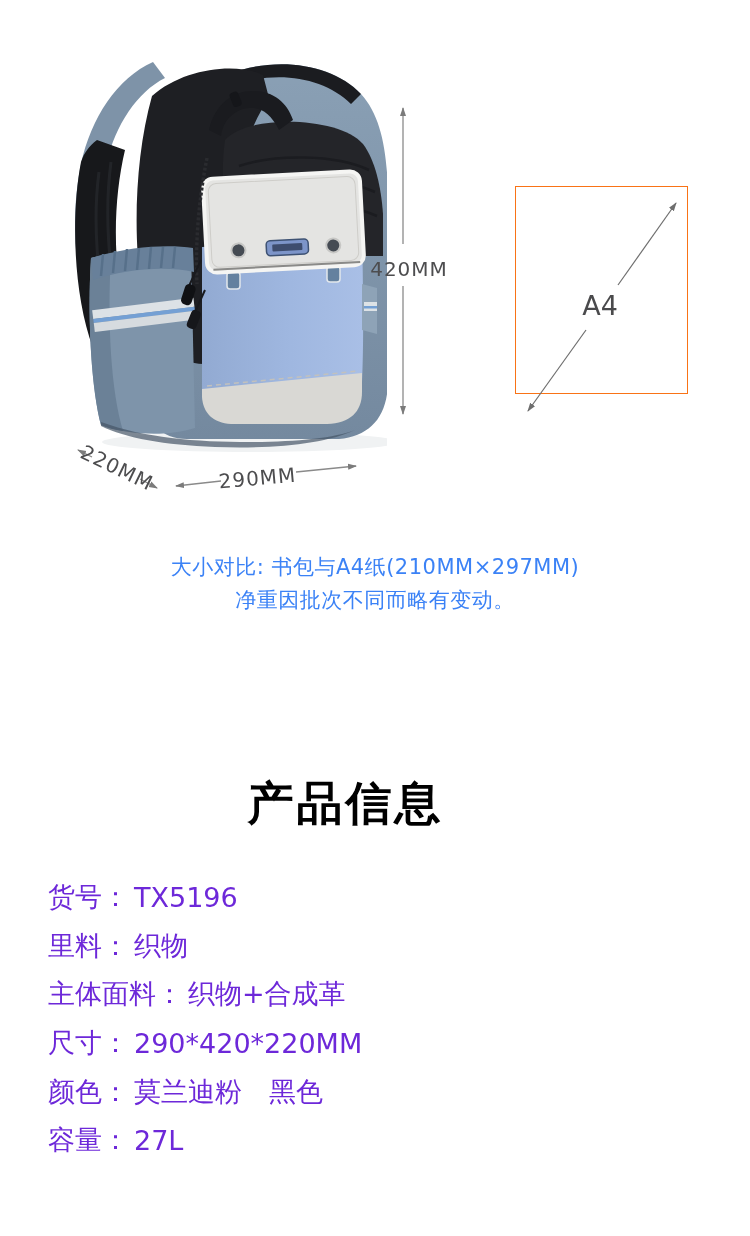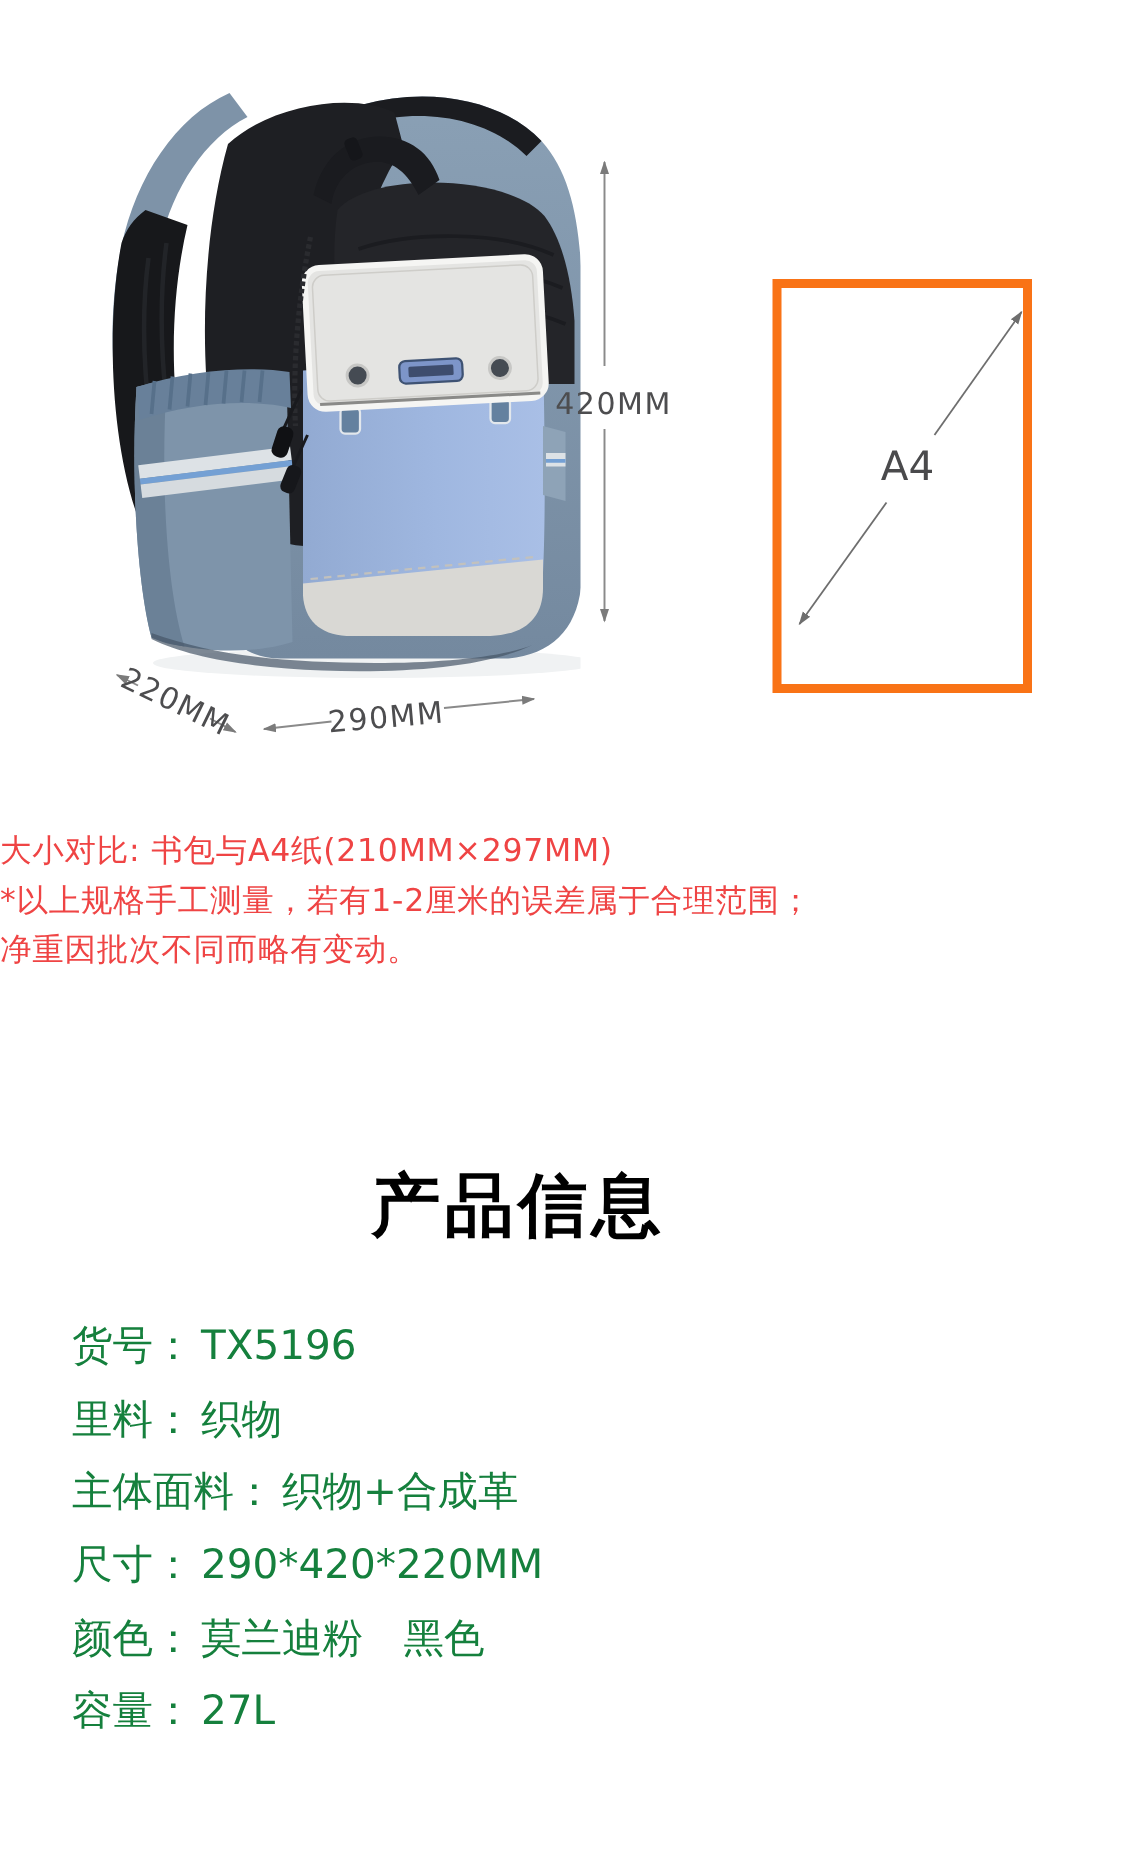--- a/index.html
+++ b/index.html
@@ -4,38 +4,38 @@
 <style>
   html,body{margin:0;padding:0;background:#ffffff;}
   .page{
     position:relative;width:750px;height:1236px;background:#ffffff;overflow:hidden;
     font-family:"DejaVu Sans","Liberation Sans",sans-serif;
   }
   
   .backpack-svg{position:absolute;left:55px;top:42px;}
   .dims-svg{position:absolute;left:0;top:0;width:750px;height:520px;pointer-events:none;}
   .a4box{
-    position:absolute;left:515px;top:186px;width:173px;height:276px;
-    border:6px solid #f97316;box-sizing:border-box;background:#ffffff;
+    position:absolute;left:515px;top:186px;width:173px;height:208px;
+    border:1px solid #f97316;box-sizing:border-box;background:#ffffff;
   }
   .a4box svg{position:absolute;left:0;top:0;}
   .dim-label{fill:#4d4d4f;font-size:20px;letter-spacing:1px;font-family:"DejaVu Sans","Liberation Sans",sans-serif;}
   .a4-label{fill:#4a4a4c;font-size:27px;font-family:"DejaVu Sans","Liberation Sans",sans-serif;}
   
   .compare-note{
-    position:absolute;top:551px;left:0;width:750px;
-    font-size:21px;line-height:33px;color:#ef4444;letter-spacing:0.5px;
+    position:absolute;top:551px;left:0;width:750px;text-align:center;
+    font-size:21px;line-height:33px;color:#3b82f6;letter-spacing:0.5px;
   }
   .compare-note p{margin:0;}
   
   .section-title{
     position:absolute;top:776px;left:0;width:691px;height:54px;line-height:54px;
     text-align:center;font-size:46px;font-weight:bold;color:#000;letter-spacing:3px;margin:0;
   }
-  .specs{position:absolute;top:873px;left:48px;font-size:27px;color:#15803d;}
+  .specs{position:absolute;top:873px;left:48px;font-size:27px;color:#6d28d9;}
   .spec-row{height:48.6px;display:flex;align-items:center;white-space:pre;}
   .spec-value{margin-left:5px;text-align:right;}
 </style>
 </head>
 <body>
 
 <div class="page">
 
   <svg class="backpack-svg" width="332" height="412" viewBox="0 0 332 412">
     <defs>
@@ -140,21 +140,20 @@
       <g stroke="#6e6e6e" stroke-width="1.2" fill="none">
         <line x1="70" y1="143" x2="12" y2="224" marker-end="url(#a4Arrow)"></line>
         <line x1="102" y1="98" x2="160" y2="16" marker-end="url(#a4Arrow)"></line>
       </g>
       <text class="a4-label" x="84" y="128" text-anchor="middle">A4</text>
     </svg>
   </div>
 
   <div class="compare-note">
     <p>大小对比: 书包与A4纸(210MM×297MM)</p>
-    <p>*以上规格手工测量，若有1-2厘米的误差属于合理范围；</p>
     <p>净重因批次不同而略有变动。</p>
   </div>
 
   <h1 class="section-title">产品信息</h1>
 
   <div class="specs">
     <div class="spec-row">
       <span class="spec-label">货号：</span>
       <span class="spec-value">TX5196</span>
     </div>

